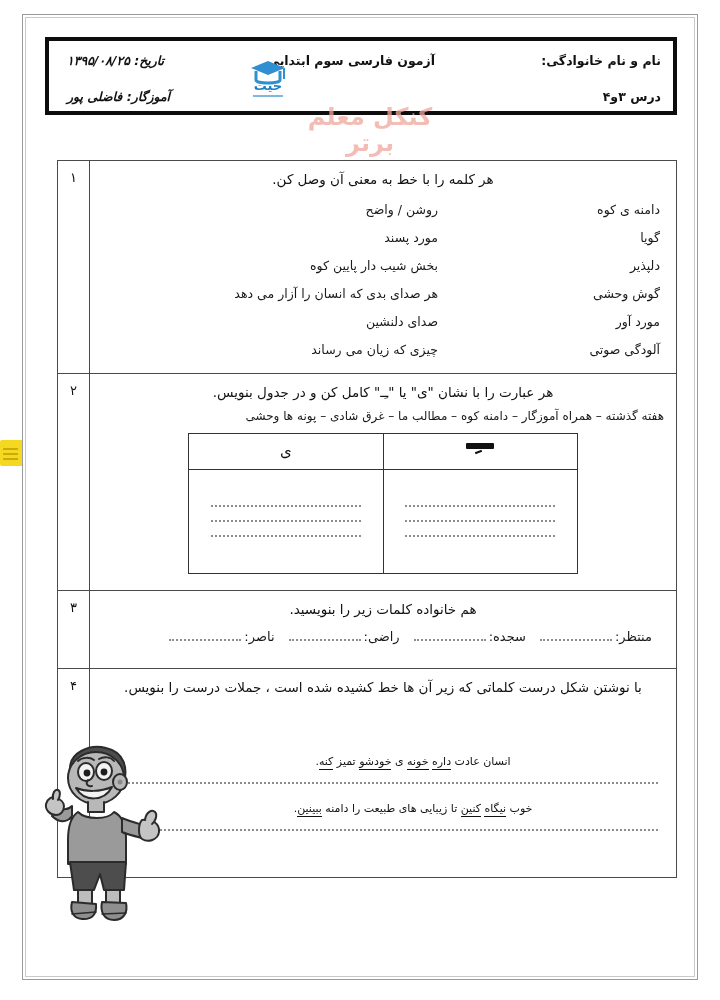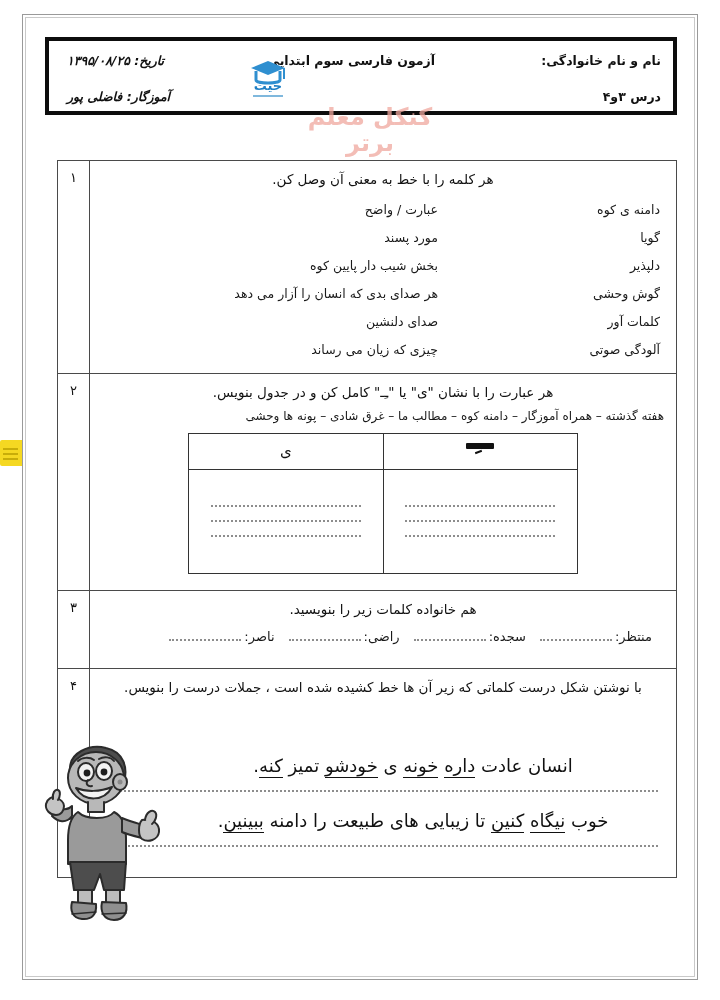--- a/index.html
+++ b/index.html
@@ -224,21 +224,21 @@
   .q3-label { white-space: nowrap; margin-left: 3px; }
   .q3-blank {
     width: 72px;
     border-bottom: 2px dotted #8d8d8d;
     height: 12px;
   }
 
   
   .q4-body { position: relative; min-height: 190px; }
   .q4-sentence {
-    font-size: 18px;
+    font-size: 11px;
     color: #111;
     text-align: center;
     direction: rtl;
     margin: 0;
     padding-left: 60px;
   }
   .u { border-bottom: 1.6px solid #111; padding-bottom: 1px; }
   .answer-line {
     border-bottom: 2px dotted #8d8d8d;
     height: 1px;
@@ -295,39 +295,39 @@
   <table class="qtable">
 
     <tbody>
         <tr>
       <td class="qbody">
         <div class="q-instruction">هر کلمه را با خط به معنی آن وصل کن.</div>
 
         <div class="match-row">
           <span class="match-word">دامنه ی کوه</span>
           <span class="match-gap"></span>
-          <span class="match-meaning">عبارت / واضح</span>
+          <span class="match-meaning">روشن / واضح</span>
         </div>
         <div class="match-row">
           <span class="match-word">گویا</span>
           <span class="match-gap"></span>
           <span class="match-meaning">مورد پسند</span>
         </div>
         <div class="match-row">
           <span class="match-word">دلپذیر</span>
           <span class="match-gap"></span>
           <span class="match-meaning">بخش شیب دار پایین کوه</span>
         </div>
         <div class="match-row">
           <span class="match-word">گوش وحشی</span>
           <span class="match-gap"></span>
           <span class="match-meaning">هر صدای بدی که انسان را آزار می دهد</span>
         </div>
         <div class="match-row">
-          <span class="match-word">کلمات آور</span>
+          <span class="match-word">مورد آور</span>
           <span class="match-gap"></span>
           <span class="match-meaning">صدای دلنشین</span>
         </div>
         <div class="match-row">
           <span class="match-word">آلودگی صوتی</span>
           <span class="match-gap"></span>
           <span class="match-meaning">چیزی که زیان می رساند</span>
         </div>
       </td>
       <td class="qnum">۱</td>

